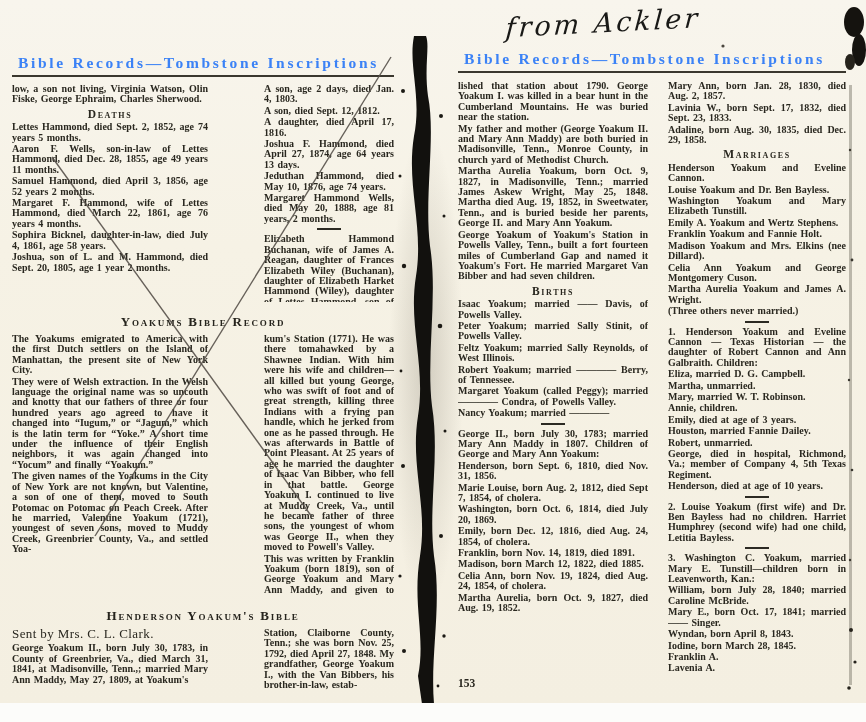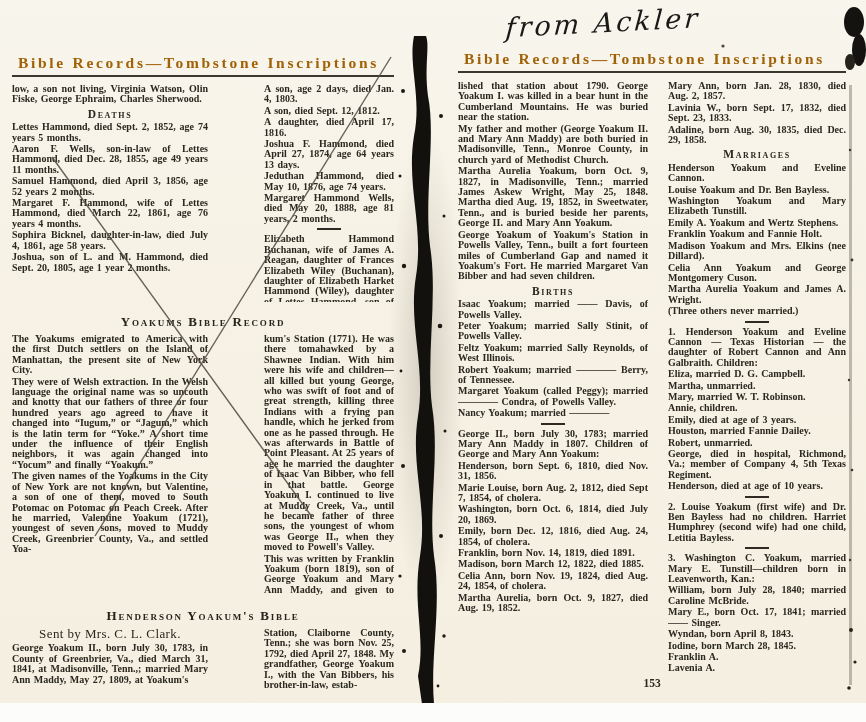--- a/index.html
+++ b/index.html
@@ -7,41 +7,41 @@
   .scan{position:relative;width:866px;height:722px;background:#fbfaf6;overflow:hidden;
         font-family:"Liberation Serif",serif;}
   .paper{position:absolute;left:0;top:0;width:866px;height:704px;
          background:linear-gradient(180deg,#f8f5ed 0%,#f6f2e5 35%,#f4efe1 100%);}
   .bottom-strip{position:absolute;left:0;top:703px;width:866px;height:19px;background:#fcfcfa;}
   .gutter-halo{position:absolute;left:374px;top:30px;width:104px;height:676px;
          background:radial-gradient(ellipse 50% 50% at 50% 50%,rgba(70,62,48,.20),rgba(70,62,48,0) 72%);}
   .page{position:absolute;}
   .page-left{left:12px;top:54px;width:382px;}
   .page-right{left:458px;top:50px;width:388px;}
-  .page-header{font-weight:bold;font-size:15.5px;letter-spacing:2.7px;color:#a16207;
+  .page-header{font-weight:bold;font-size:15.5px;letter-spacing:2.7px;color:#3b82f6;
          white-space:nowrap;padding-left:6px;}
   .header-rule{height:2px;background:#3a372e;margin-top:3px;}
   .row{display:flex;gap:20px;overflow:hidden;}
   .row-1L{height:218px;margin-top:7px;}
   .row-2L{height:262px;}
   .row-3L{height:76px;}
   .row-R{height:592px;margin-top:8px;}
   .col{overflow:hidden;color:#29271f;font-weight:bold;font-size:10px;line-height:10.4px;}
   .lcol1{width:196px;flex:0 0 196px;}
   .lcol2{flex:1;margin-left:36px;}
   .rcol1{width:190px;flex:0 0 190px;}
   .rcol2{flex:1;}
   .blk-para{text-align:justify;text-justify:inter-word;margin:0 0 1px 0;word-spacing:1px;}
   .blk-heading{text-align:center;font-variant:small-caps;font-size:11.5px;letter-spacing:1.6px;
          margin:4px 0 3px 0;font-weight:bold;}
   .blk-divider{width:24px;border-top:2px solid #2c2a23;margin:4px auto 4px auto;height:0;}
-  .blk-byline{text-align:center;font-size:13px;font-weight:500;letter-spacing:.4px;margin:1px 0 4px 0;}
+  .blk-byline{font-size:13px;font-weight:500;letter-spacing:.4px;margin:1px 0 4px 0;}
   .section-head{text-align:center;font-variant:small-caps;font-weight:bold;font-size:13px;
          letter-spacing:1.8px;color:#26241d;margin:12px 0 4px 0;}
-  .page-num{text-align:center;font-size:11.5px;font-weight:bold;color:#29271f;margin-top:4px;}
+  .page-num{font-size:11.5px;font-weight:bold;color:#29271f;margin-top:4px;}
   .handwriting{position:absolute;left:505px;top:6px;width:240px;height:46px;
          font-family:"DejaVu Serif",serif;font-style:italic;font-weight:500;font-size:27px;
          letter-spacing:3px;color:#191917;transform:rotate(-3deg) skewX(-7deg);}
   .overlay-svg{position:absolute;left:0;top:0;pointer-events:none;}
 </style>
 </head>
 <body>
 
 <div class="scan">
   <div class="paper"></div>

